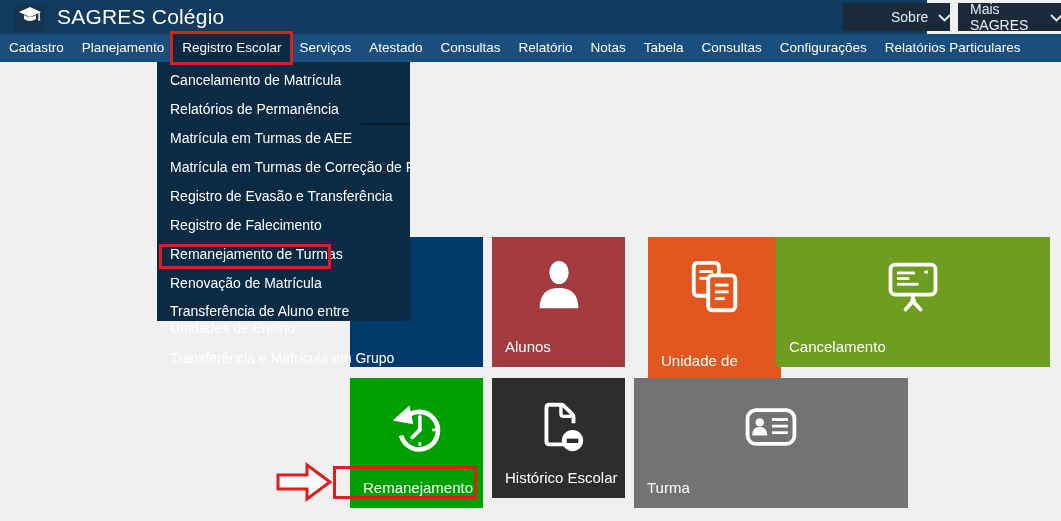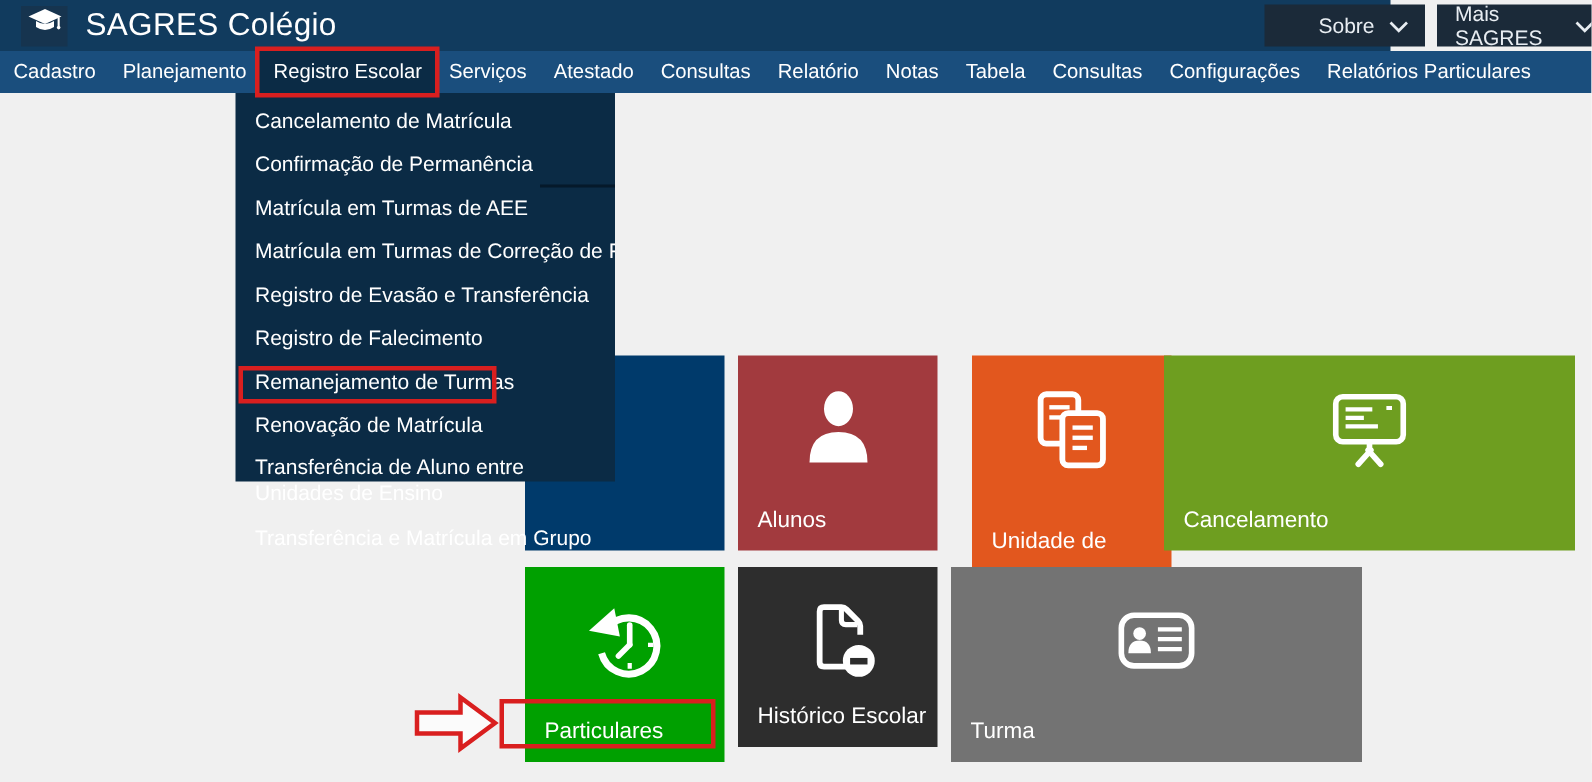--- a/index.html
+++ b/index.html
@@ -21,21 +21,21 @@
   }
   .app-title{
     position:absolute;left:57px;top:0;height:34px;line-height:34px;
     color:#FFFFFF;font-size:21px;font-weight:400;letter-spacing:.2px;
     white-space:nowrap;
   }
   .hdr-btn{
     position:absolute;top:3px;height:28px;background:#1B2A39;color:#E8EDF2;
     font-size:14px;display:flex;align-items:center;box-sizing:border-box;
   }
-  .sobre-btn{left:843px;width:107px;padding:0 12px 0 36px;justify-content:space-between;}
+  .sobre-btn{left:843px;width:107px;padding:0 12px 0 48px;justify-content:space-between;}
   .mais-btn{left:958px;width:115px;padding:0 10px 0 12px;justify-content:space-between;}
   .chev{flex:0 0 auto;margin-left:10px;}
   
   .menubar{
     position:absolute;left:0;top:34px;width:1061px;height:28px;
     background:#1A4E7D;
   }
   .menubar ul{list-style:none;margin:0;padding:0 0 0 0;display:flex;}
   .menubar li{
     height:28px;line-height:28px;padding:0 9px;color:#FFFFFF;
@@ -130,21 +130,21 @@
       <li>Notas</li>
       <li>Tabela</li>
       <li>Consultas</li>
       <li>Configurações</li>
       <li>Relatórios Particulares</li>
     </ul>
   </div>
 
   <div class="panel">
     <div class="p-item">Cancelamento de Matrícula</div>
-    <div class="p-item">Confirmação de Permanência</div>
+    <div class="p-item">Relatórios de Permanência</div>
     <div class="p-item">Matrícula em Turmas de AEE</div>
     <div class="p-item">Matrícula em Turmas de Correção de Fluxo</div>
     <div class="p-item">Registro de Evasão e Transferência</div>
     <div class="p-item">Registro de Falecimento</div>
     <div class="p-item">Remanejamento de Turmas</div>
     <div class="p-item">Renovação de Matrícula</div>
     <div class="p-item two">Transferência de Aluno entre Unidades de Ensino</div>
     <div class="p-item">Transferência e Matrícula em Grupo</div>
     <div class="artifact-line"></div>
     <div class="hl-box-dd"></div>
@@ -197,21 +197,21 @@
     <span class="t-icon">
       <svg width="60" height="58" viewBox="0 0 64 60">
         <path d="M15 38 A20 20 0 1 0 19 20" fill="none" stroke="#FFFFFF" stroke-width="5"></path>
         <polygon points="24,6 6,22 28,26" fill="#FFFFFF"></polygon>
         <line x1="35" y1="32" x2="35" y2="18" stroke="#FFFFFF" stroke-width="4" stroke-linecap="round"></line>
         <line x1="35" y1="32" x2="27" y2="40" stroke="#FFFFFF" stroke-width="4" stroke-linecap="round"></line>
         <line x1="52" y1="32" x2="48" y2="32" stroke="#FFFFFF" stroke-width="3"></line>
         <line x1="35" y1="49" x2="35" y2="45" stroke="#FFFFFF" stroke-width="3"></line>
       </svg>
     </span>
-    <span class="t-label">Particulares</span>
+    <span class="t-label">Remanejamento</span>
   </div>
 
   <div class="tile t5" style="background-color: rgb(45, 45, 45);">
     <span class="t-icon">
       <svg width="58" height="58" viewBox="0 0 60 60">
         <path d="M20 6 h12 q2 0 3.5 1.5 l8 8 q1.5 1.5 1.5 3.5 v6 M45 44 v0 q0 3 -3 3 h-22 q-3 0 -3 -3 v-35 q0 -3 3 -3" fill="none" stroke="#FFFFFF" stroke-width="4" stroke-linejoin="round"></path>
         <path d="M32 7 v8 q0 3 3 3 h8" fill="none" stroke="#FFFFFF" stroke-width="3.5"></path>
         <circle cx="44" cy="43" r="11" fill="#FFFFFF"></circle>
         <rect x="38" y="41" width="12" height="4.5" style="fill: rgb(45, 45, 45);"></rect>
       </svg>

